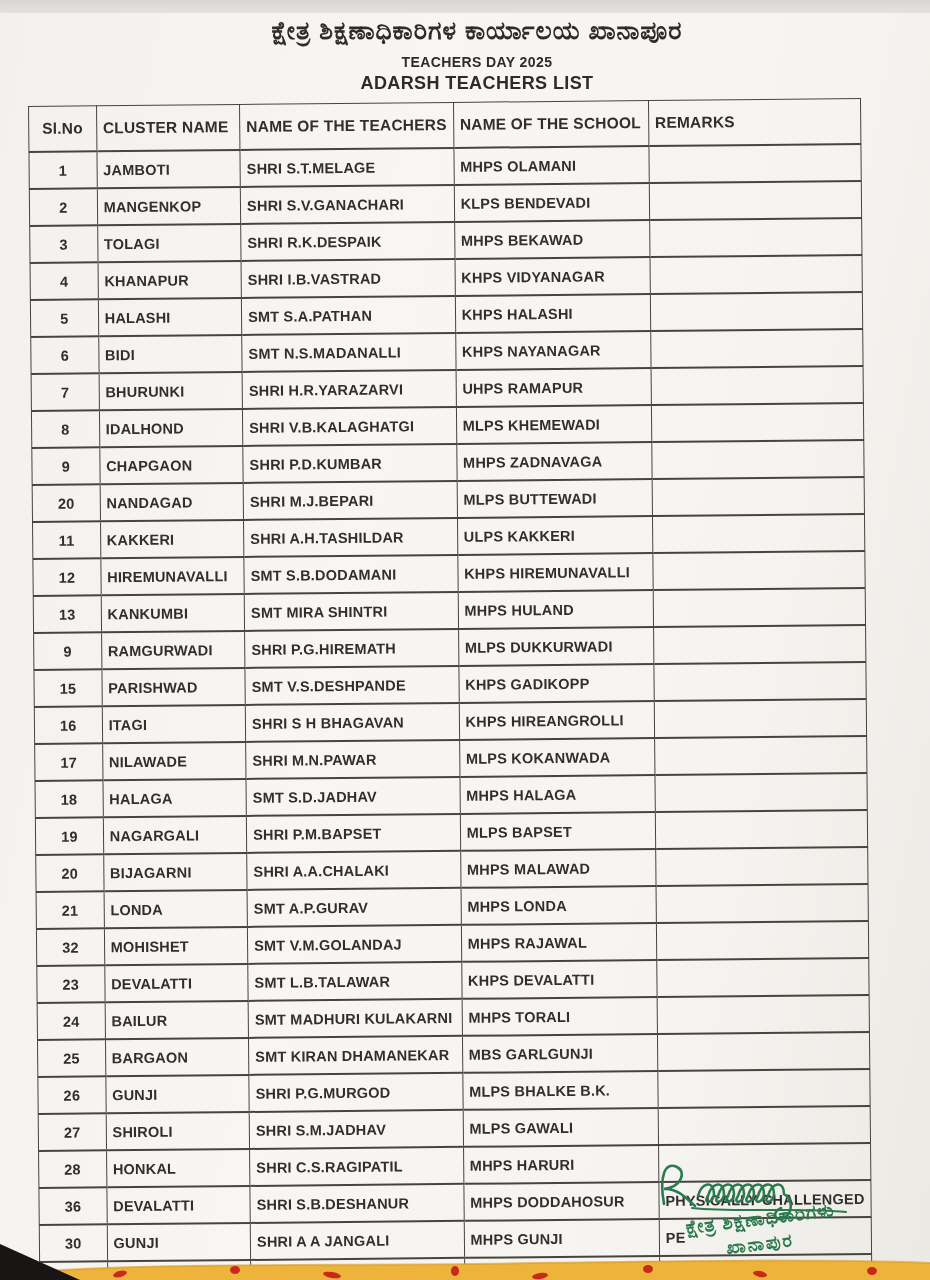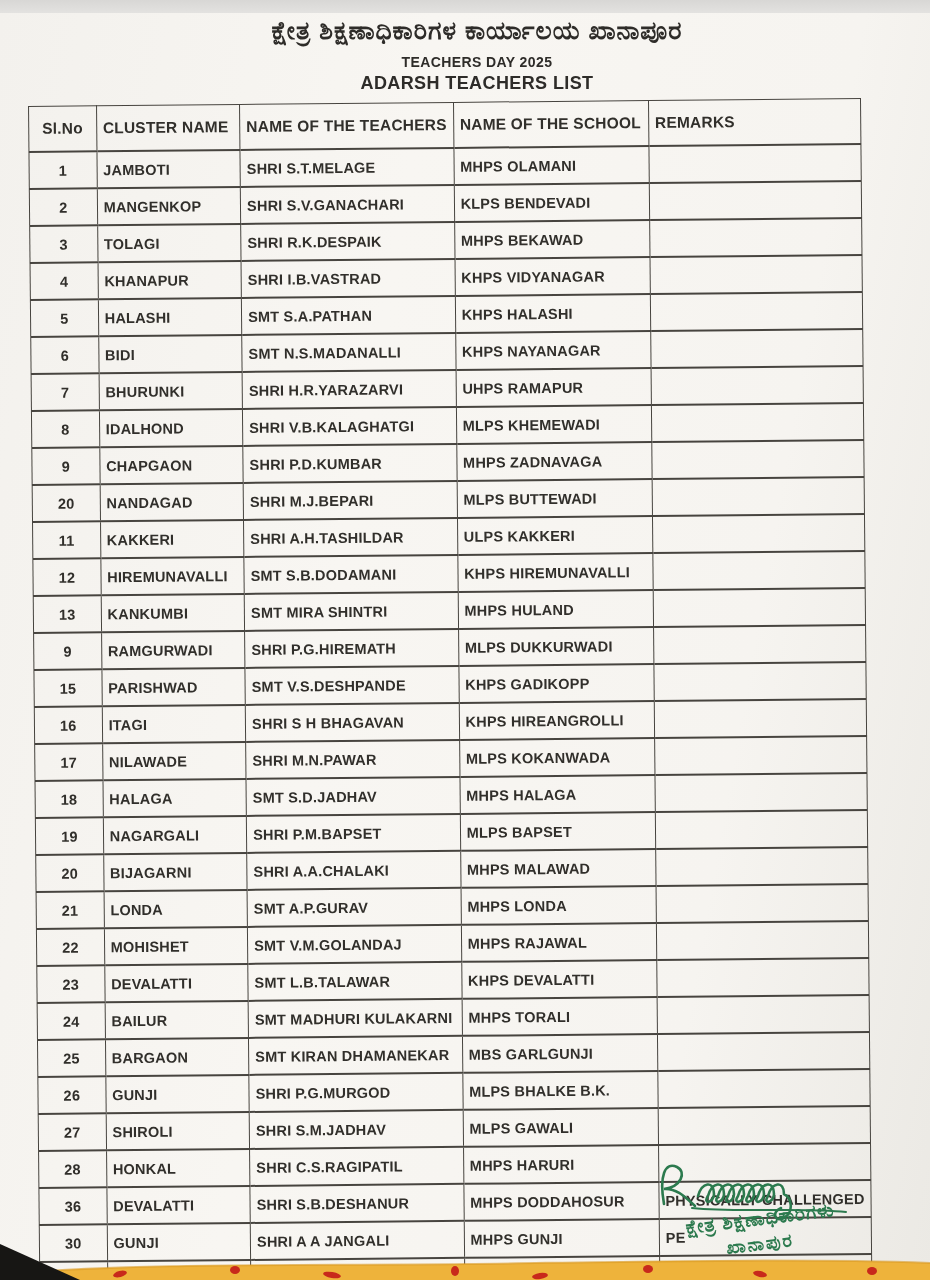--- a/index.html
+++ b/index.html
@@ -240,21 +240,21 @@
           <td></td>
         </tr>
         <tr>
           <td class="c-slno">21</td>
           <td>LONDA</td>
           <td>SMT A.P.GURAV</td>
           <td>MHPS LONDA</td>
           <td></td>
         </tr>
         <tr>
-          <td class="c-slno">22</td>
+          <td class="c-slno">32</td>
           <td>MOHISHET</td>
           <td>SMT V.M.GOLANDAJ</td>
           <td>MHPS RAJAWAL</td>
           <td></td>
         </tr>
         <tr>
           <td class="c-slno">23</td>
           <td>DEVALATTI</td>
           <td>SMT L.B.TALAWAR</td>
           <td>KHPS DEVALATTI</td>

